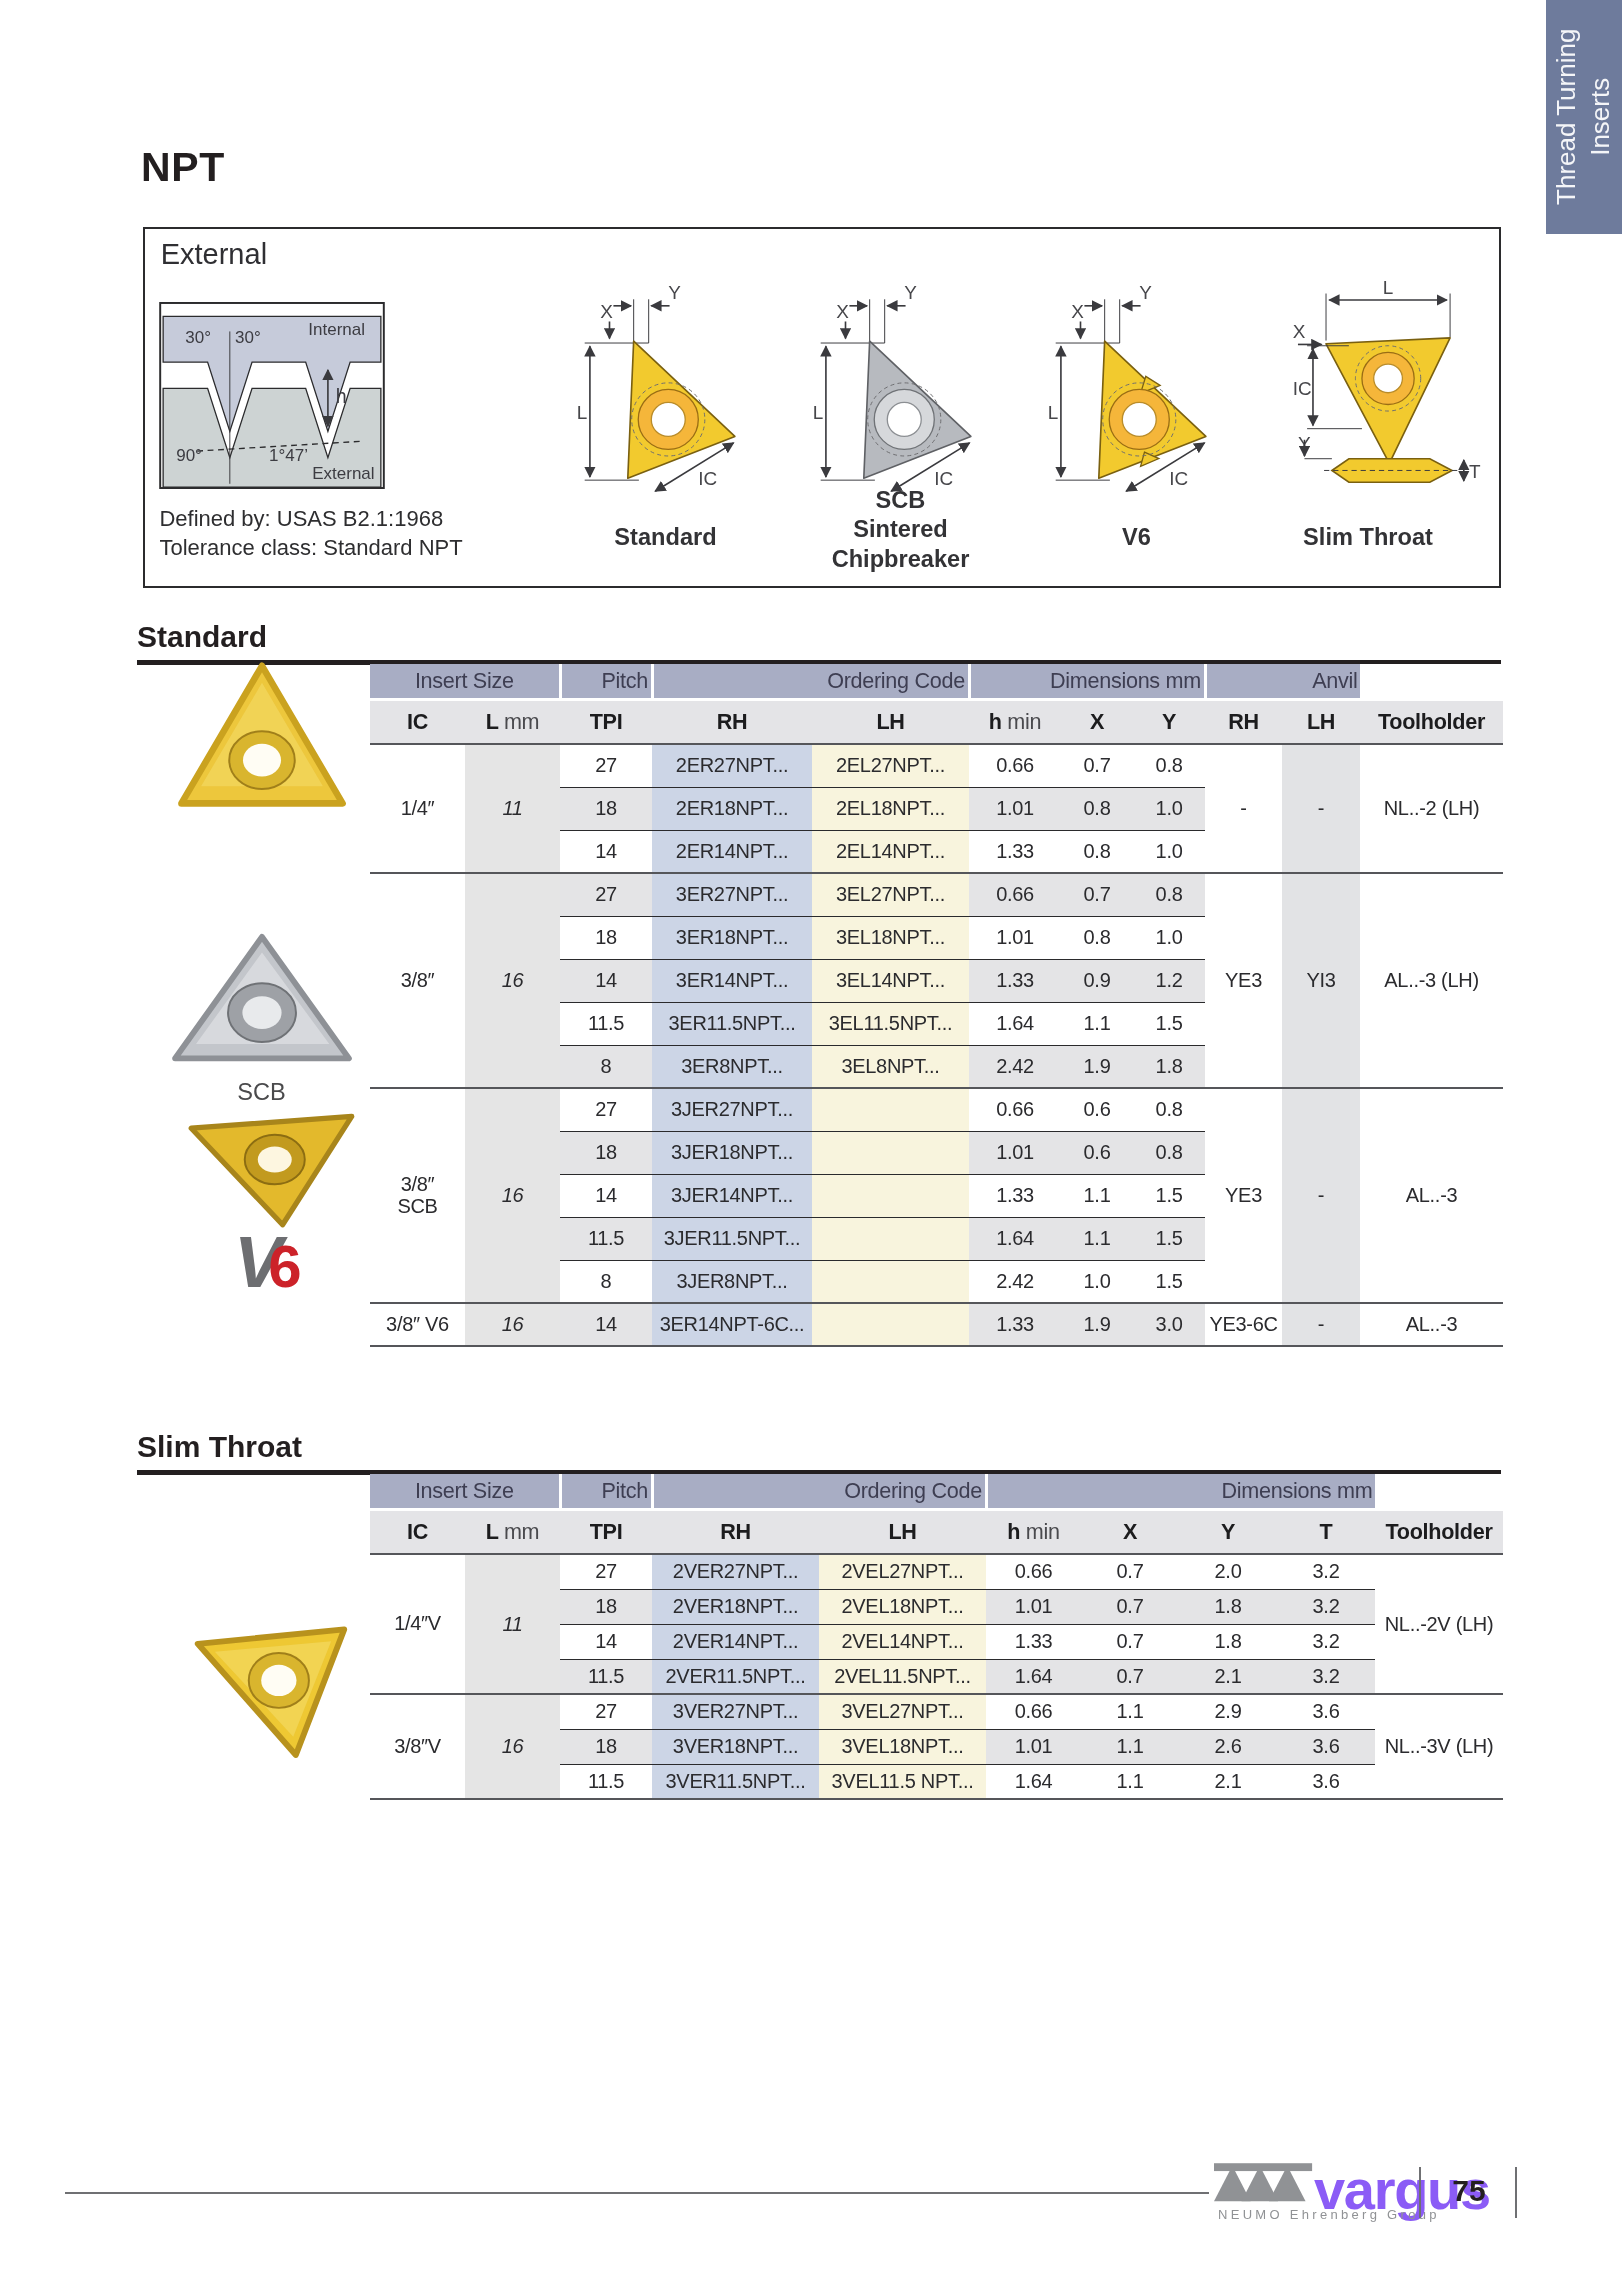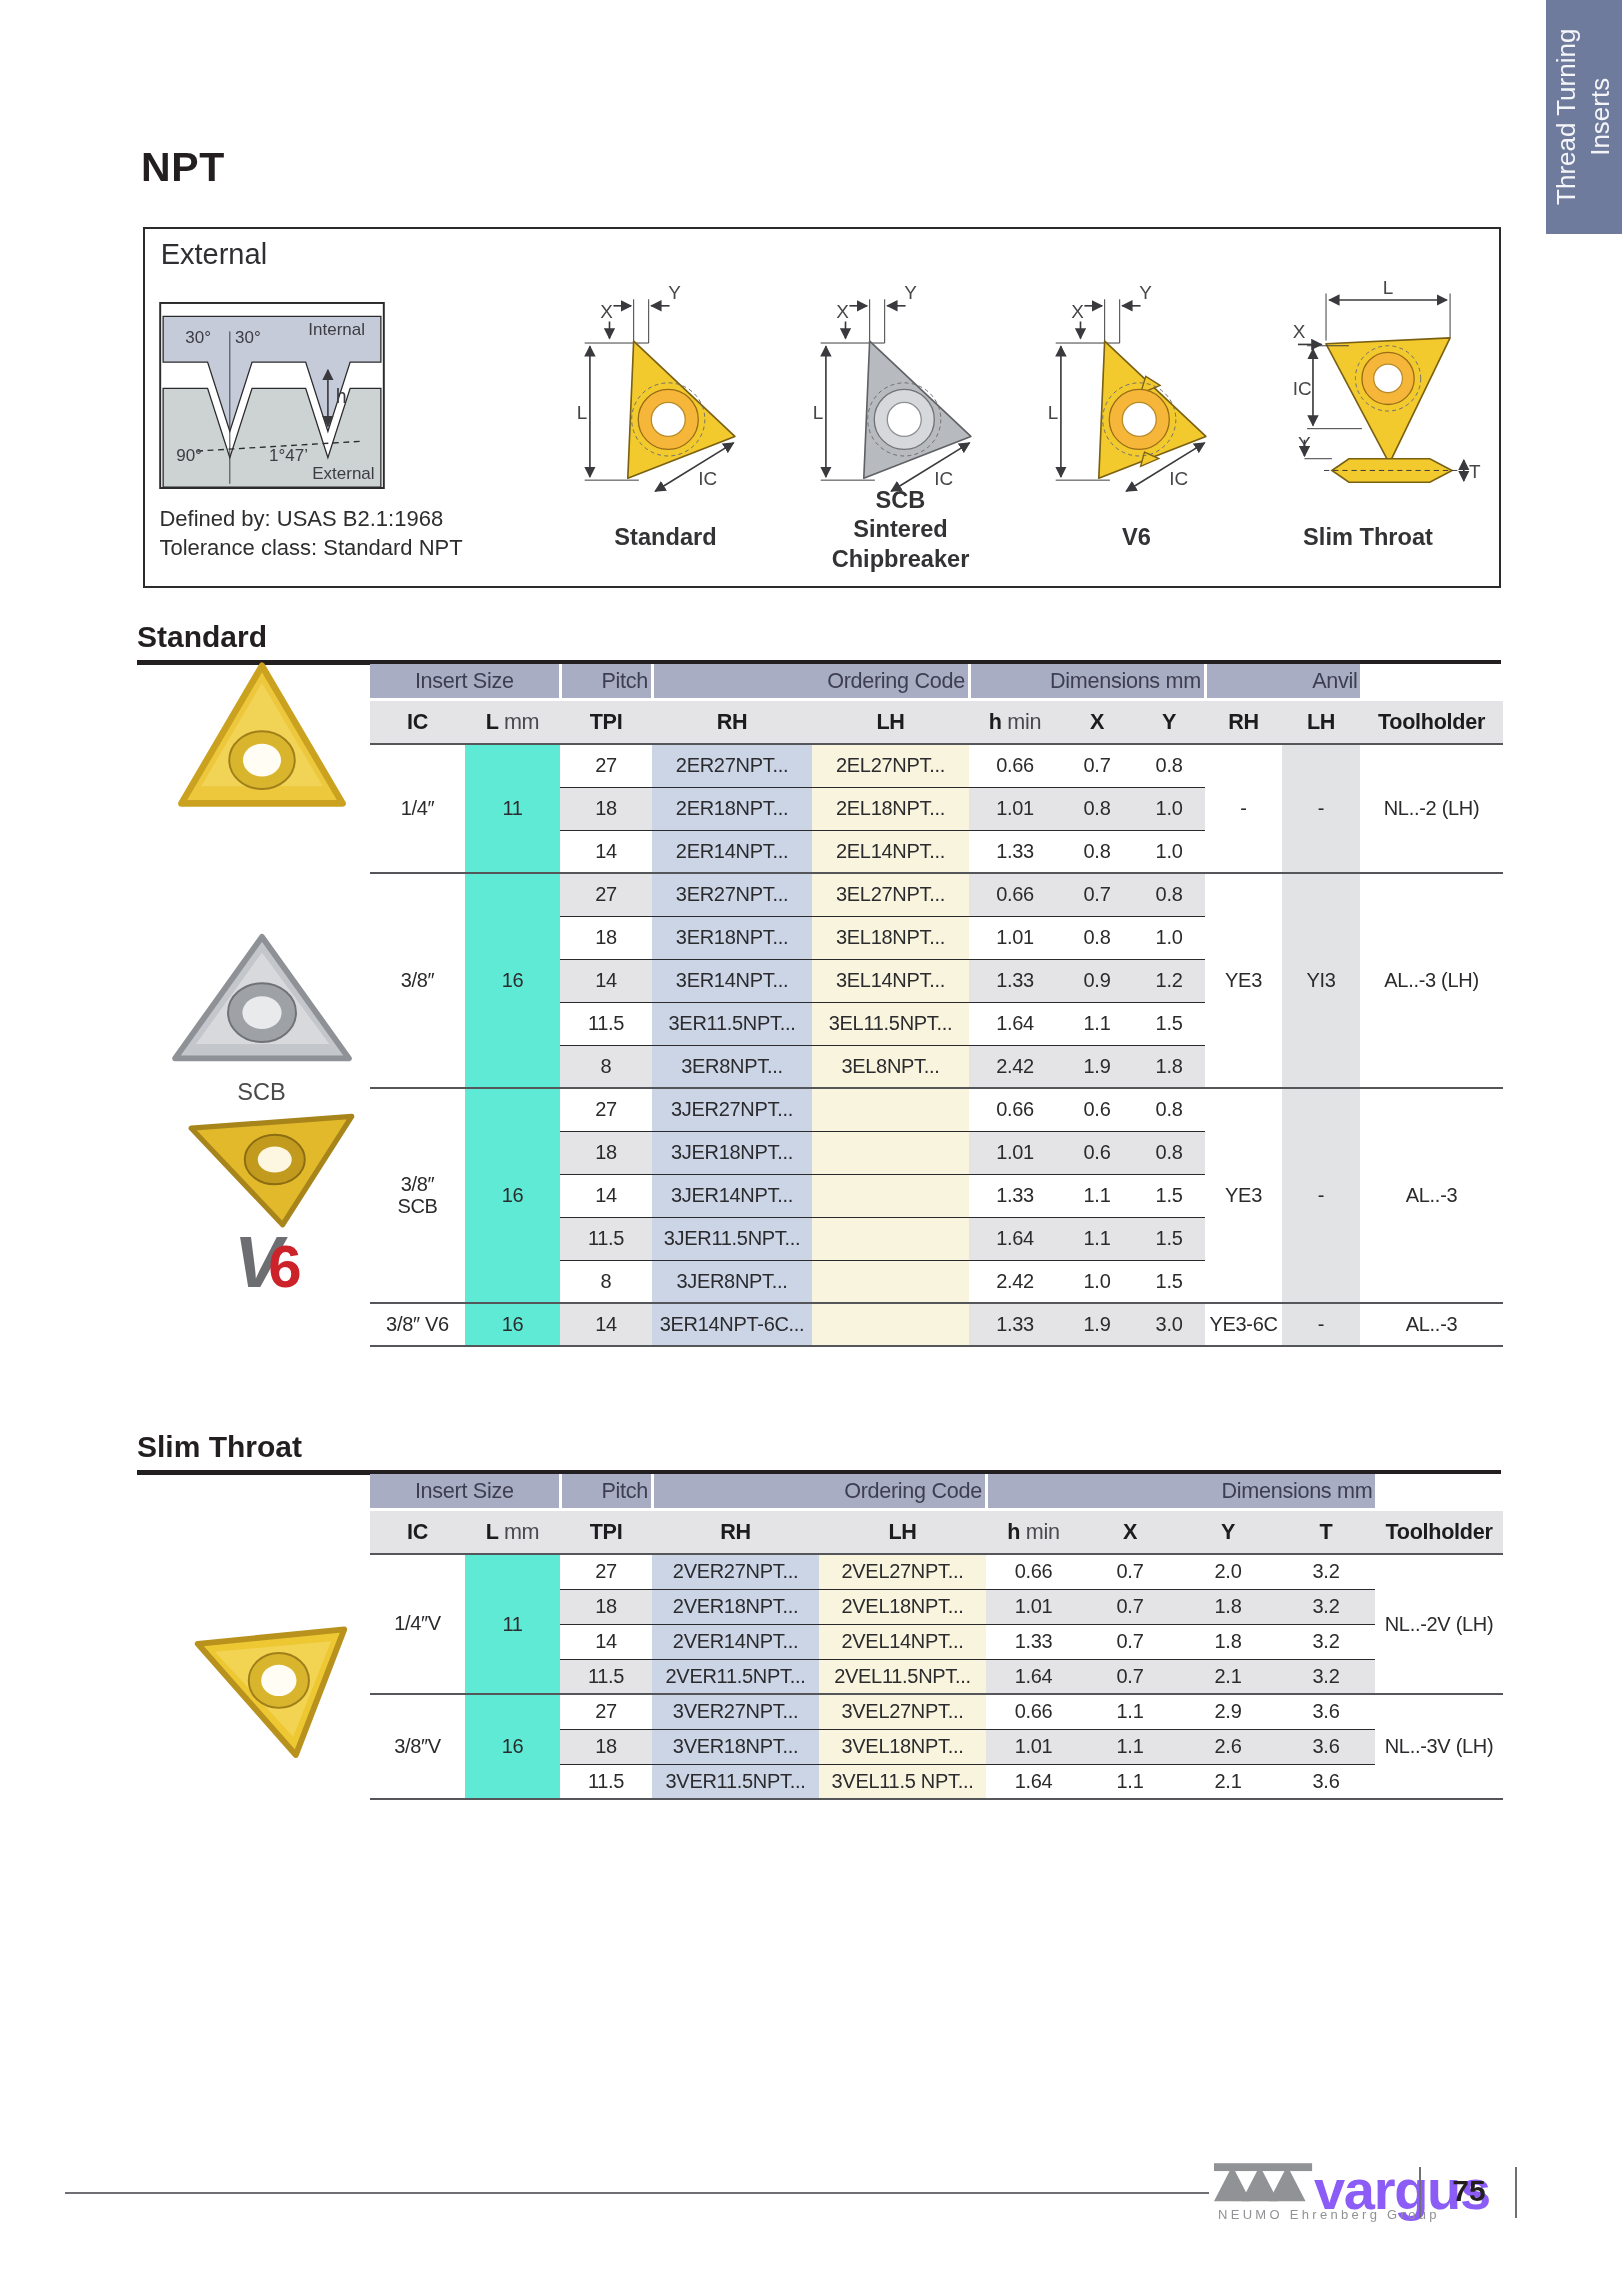--- a/index.html
+++ b/index.html
@@ -31,21 +31,21 @@
                 color:#2b2b2e;letter-spacing:-0.3px;white-space:nowrap;overflow:hidden;}
   .pt thead tr.b1 th{background:#a8adc4;color:#3e3e52;font-weight:400;font-size:21.6px;
                      height:34px;border-bottom:3.3px solid #ffffff;}
   .pt thead tr.b1 th.gl{border-left:3.9px solid #ffffff;text-align:right;}
   .pt thead tr.b1 th.sp{background:#ffffff;border-bottom:3.3px solid #ffffff;}
   .pt thead tr.b2 th{background:#e4e4e7;height:42px;font-weight:700;font-size:21.6px;color:#1c1c1e;}
   .pt thead{border-bottom:2.6px solid #1c1c1e;}
   .u{font-weight:400;color:#4a4a4e;}
   .rows66 tbody tr{height:43px;}
   .rows53 tbody tr{height:35px;}
-  td.lc{background:#5eead4;}
+  td.lc{background:#e5e5e5;font-style:italic;}
   td.rh{background:#ccd5e6;}
   td.lh{background:#f8f4dd;}
   td.gr{background:#e2e3e5;}
   tr.sh td.st{background:#e4e4e6;}
   td.dl{border-bottom:1.3px solid #2a2a2c;}
   tr.gf td{border-top:2px solid #55565a;}
   td.icc div{line-height:1.08;}
 
   
   .brand{font-size:56px;font-weight:800;color:#8b5cf6;letter-spacing:-1.3px;}

